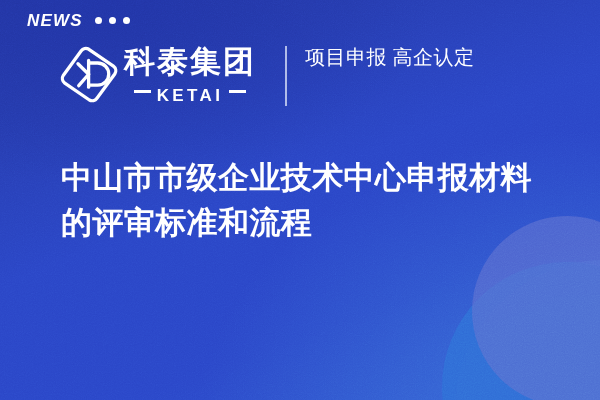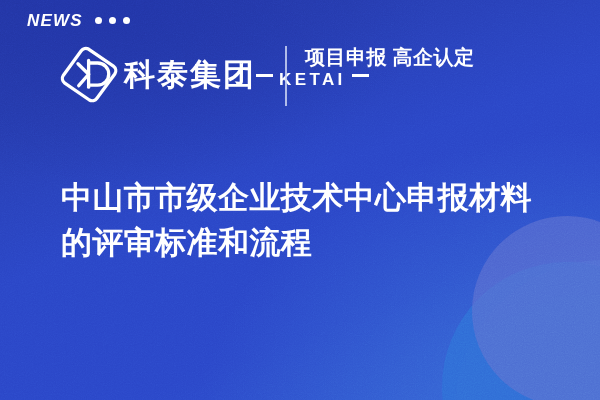--- a/index.html
+++ b/index.html
@@ -97,21 +97,21 @@
     height: 66px;
   }
   #logo-mark {
     width: 62px;
     height: 62px;
     flex: none;
   }
   #brand-text {
     margin-left: 4px;
     display: flex;
-    flex-direction: row;
+    flex-direction: column;
     align-items: center;
     justify-content: center;
   }
   #brand-cn {
     color: #ffffff;
     font-size: 31px;
     font-weight: bold;
     letter-spacing: 2px;
     line-height: 1.04;
     white-space: nowrap;
@@ -159,39 +159,38 @@
     color: #ffffff;
     font-size: 29px;
     letter-spacing: 1px;
     line-height: 1.12;
     white-space: nowrap;
   }
   #slogan-sub {
     color: #ffffff;
     font-family: "Liberation Serif", "DejaVu Serif", serif;
     font-size: 20px;
-    font-weight: bold;
+    font-weight: normal;
     letter-spacing: .5px;
     line-height: 1.15;
     margin-top: 4px;
     white-space: nowrap;
   }
 
   
   #headline {
     position: absolute;
     left: 61px;
     top: 156px;
     width: 500px;
     color: #ffffff;
     font-size: 31px;
     font-weight: bold;
     line-height: 1.45;
     letter-spacing: .4px;
-    margin-top: 20px;
   }
 </style>
 </head>
 <body>
 
 <div id="banner">
 
   <div class="deco deco-soft"></div>
   <div class="deco deco-bright"></div>
   <div class="deco deco-violet"></div>

